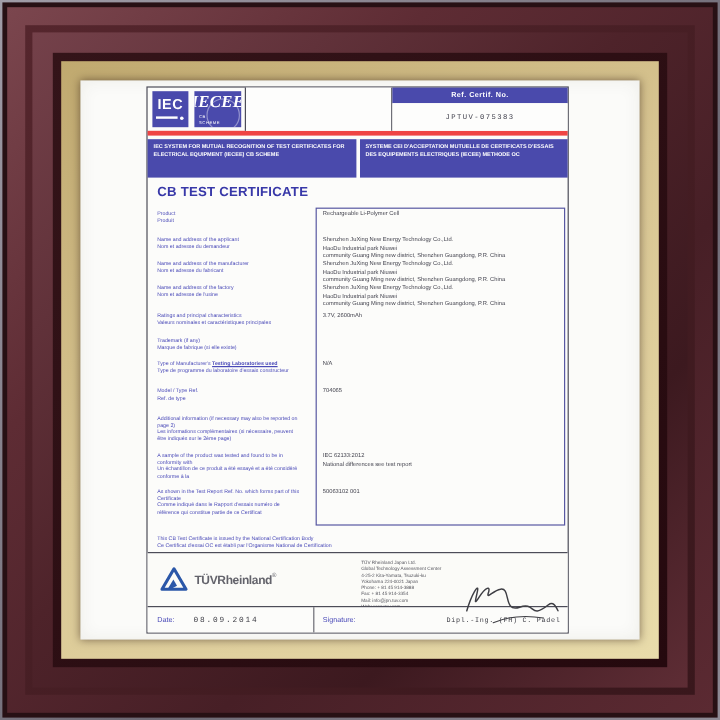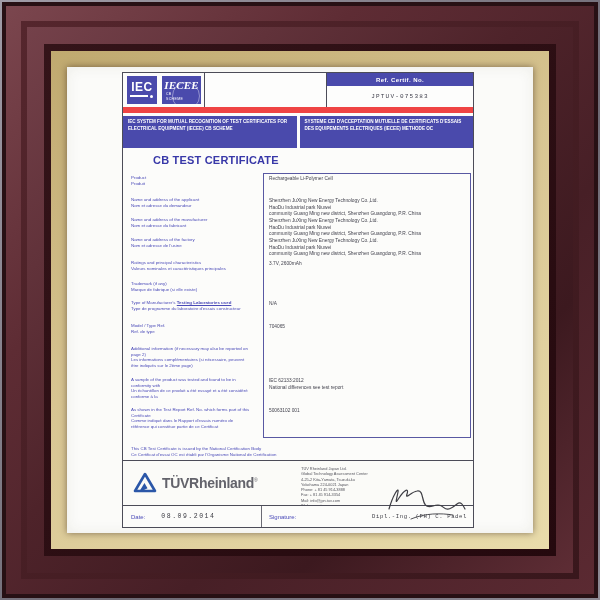--- a/index.html
+++ b/index.html
@@ -10,50 +10,50 @@
   #f-w1{inset:2px;background:#271014;}
   #f-w2{inset:6px;background:linear-gradient(135deg,#7b464e 0%,#5e2c34 30%,#471f26 65%,#5b2a32 100%);}
   #f-w3{inset:21px;background:linear-gradient(135deg,#55262d 0%,#391godless71c 100%);}
   #f-w3{inset:21px;background:linear-gradient(135deg,#55262d 0%,#39171c 100%);}
   #f-w4{inset:27px;background:linear-gradient(135deg,#74414a 0%,#4e232a 45%,#3c191f 75%,#5e2d35 100%);}
   #f-w5{inset:44px;background:linear-gradient(135deg,#341419 0%,#25090e 100%);}
   #mat{inset:51px;background:linear-gradient(150deg,#c0a96f 0%,#d8c592 45%,#e9dcab 100%);}
   #paper{inset:67px;background:#fbfbf9;box-shadow:0 0 7px rgba(35,15,10,.5), inset 0 0 14px rgba(60,50,30,.07);}
   
   #cert{position:absolute;left:55px;top:5px;width:352px;height:456px;border:1px solid #4c4c58;color:#43434e;background:#fcfcfa;box-sizing:border-box;}
-  .hdr{height:40px;display:flex;border-bottom:6px solid #ef4444;box-sizing:border-box;}
+  .hdr{height:40px;display:flex;border-bottom:4px solid #ef4444;box-sizing:border-box;}
   .cell-iec{width:36px;padding:3px 2px 3px 4px;box-sizing:border-box;}
   .iec-box{width:100%;height:100%;background:#4a4aac;color:#fff;position:relative;font-weight:bold;font-size:12px;display:flex;align-items:flex-start;justify-content:center;padding-top:4px;box-sizing:border-box;letter-spacing:0.5px;}
   .iec-box::after{content:"";position:absolute;left:3px;right:9px;bottom:7px;height:2px;background:#fff;}
   .iec-box::before{content:"";position:absolute;right:4px;bottom:6px;width:3px;height:3px;border-radius:50%;background:#fff;}
   .cell-iecee{width:46px;padding:3px 3px;box-sizing:border-box;border-right:1px solid #4c4c58;}
   .iecee-box{width:100%;height:100%;background:#4a4aac;color:#fff;position:relative;display:flex;flex-direction:column;align-items:center;justify-content:center;overflow:hidden;}
   .iecee-box::before{content:"";position:absolute;left:10px;top:6px;width:26px;height:26px;border:1px solid rgba(255,255,255,.4);border-radius:50%;}
-  .iecee-word{font-family:"Liberation Serif",serif;font-style:italic;font-weight:bold;font-size:11px;letter-spacing:.2px;position:relative;z-index:1;}
+  .iecee-word{font-family:"Liberation Serif",serif;font-style:italic;font-weight:bold;font-size:14px;letter-spacing:.2px;position:relative;z-index:1;}
   .iecee-sub{font-size:3.5px;letter-spacing:.4px;position:relative;z-index:1;margin-top:1px;text-align:left;width:80%;line-height:1.2;}
   .cell-blank{flex:1;border-right:1px solid #4c4c58;background:#fdfdfc;}
   .cell-ref{width:146px;display:flex;flex-direction:column;}
   .ref-label{height:13px;background:#4a4aac;color:#fff;font-size:6px;font-weight:bold;display:flex;align-items:center;justify-content:center;letter-spacing:.4px;}
   .ref-value{flex:1;display:flex;align-items:center;justify-content:center;font-size:6px;letter-spacing:1.2px;color:#3e3e4a;font-family:"Liberation Mono",monospace;background:#fdfdfc;}
   .banners{height:32px;margin-top:3px;display:flex;gap:3px;}
   .banner{flex:1;background:#4a4aac;color:#fff;font-size:4.6px;font-weight:bold;line-height:1.45;padding:3px 5px;text-transform:uppercase;box-sizing:border-box;}
   .titles{height:24px;display:flex;align-items:center;justify-content:space-between;padding:0 5px 0 8px;}
-  .title{font-size:11px;font-weight:bold;color:#3838a8;letter-spacing:.2px;margin-left:22px;}
+  .title{font-size:11px;font-weight:bold;color:#3838a8;letter-spacing:.2px;}
   .form{position:relative;height:272px;}
   .valbox{position:absolute;left:140px;top:1px;right:2px;bottom:6px;border:1px solid #5858a2;pointer-events:none;}
   .frow{display:flex;}
   .r1{height:22px;}.r2{height:20px;}.r3{height:20px;}.r4{height:23px;}.r5{height:21px;}
   .r6{height:19px;}.r7{height:23px;}.r8{height:23px;}.r9{height:31px;}.r10{height:30px;}.r11{height:38px;}
   .flabel{width:132px;box-sizing:border-box;padding:3px 4px 0 8px;color:#4a4ab8;font-size:4.4px;line-height:1.3;}
   .flabel .bold{font-weight:bold;text-decoration:underline;}
   .fvalue{flex:1;padding:4px 6px 0 14px;font-size:4.8px;line-height:1.4;color:#43434e;white-space:pre-line;box-sizing:border-box;}
   .issued{height:14px;padding:2px 0 0 8px;color:#4a4ab8;font-size:4.4px;line-height:1.35;}
   .fbox{height:45px;border-top:1px solid #4c4c58;position:relative;display:flex;box-sizing:border-box;background:#fbfbf8;}
   .logo-cell{width:178px;display:flex;align-items:center;padding-left:10px;gap:5px;box-sizing:border-box;}
-  .tuv-name{font-size:14px;font-weight:bold;color:#63636b;letter-spacing:-.3px;}
+  .tuv-name{font-size:10px;font-weight:bold;color:#63636b;letter-spacing:-.3px;}
   .tuv-reg{font-size:5px;vertical-align:super;color:#63636b;}
   .addr-cell{flex:1;padding-top:5px;font-size:3.9px;line-height:1.35;color:#56565e;white-space:pre-line;}
   .sig-wrap{position:absolute;right:6px;bottom:-16px;width:86px;height:42px;z-index:3;}
   .brow{height:22px;border-top:1px solid #4c4c58;display:flex;align-items:center;position:relative;box-sizing:border-box;background:#fcfcfa;}
   .brow::before{content:"";position:absolute;left:138px;top:0;bottom:0;width:1px;background:#6b6b74;}
   .date-label{margin-left:8px;color:#4a4ab8;font-size:6px;}
   .date-value{margin-left:16px;font-family:"Liberation Mono",monospace;font-size:6.5px;letter-spacing:1.5px;color:#3a3a42;}
   .sig-label{position:absolute;left:146px;color:#4a4ab8;font-size:6px;}
   .signatory{position:absolute;right:6px;font-size:5.6px;letter-spacing:.6px;color:#3a3a42;font-family:"Liberation Mono",monospace;}
 </style>

